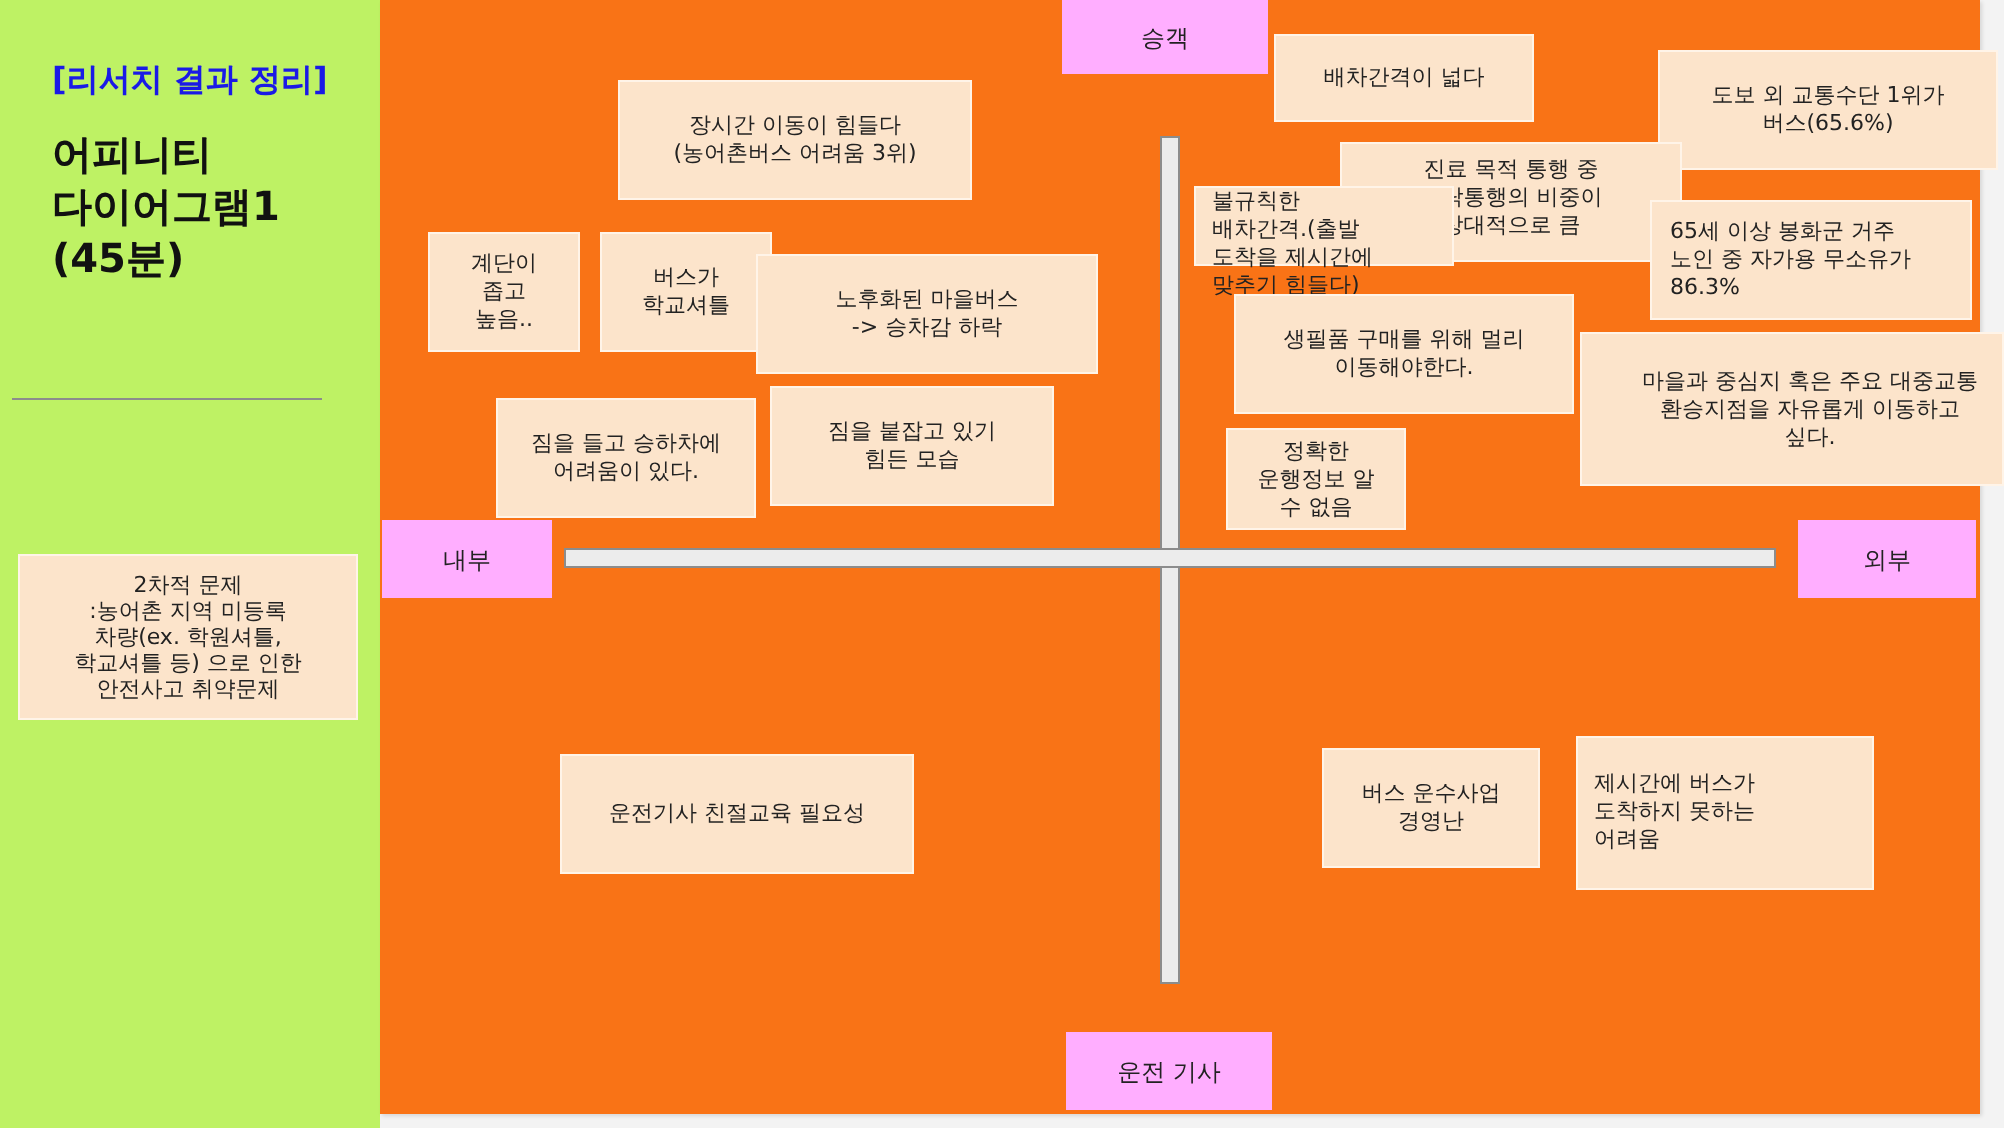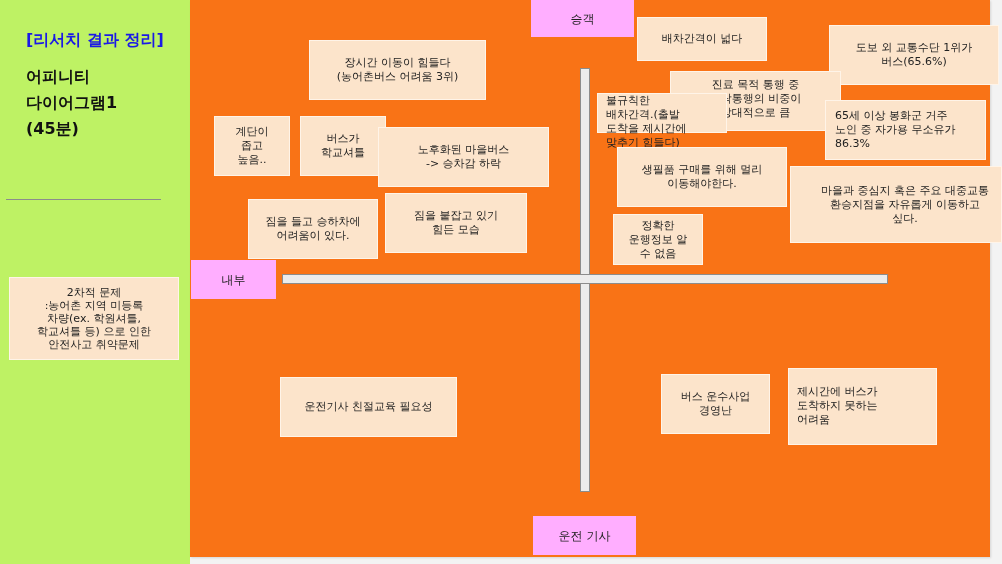--- a/index.html
+++ b/index.html
@@ -28,21 +28,21 @@
       position: absolute;
       left: 26px; top: 30px;
       font-size: 16px;
       font-weight: bold;
       color: #1a1ae6;
       white-space: nowrap;
     }
     .sidebar .main-title {
       position: absolute;
       left: 26px; top: 64px;
-      font-size: 16px;
+      font-size: 20px;
       font-weight: bold;
       color: #111;
       line-height: 26px;
       white-space: pre-line;
     }
     .sidebar .divider {
       position: absolute;
       left: 6px; top: 199px;
       width: 155px;
       height: 0;
@@ -119,20 +119,21 @@
   <div class="canvas">
 
     <div class="axis-bar" style="left:390px; top:68px; width:10px; height:424px;"></div>
 
     <div class="axis-bar" style="left:92px; top:274px; width:606px; height:10px;"></div>
     <div class="cross-center" style="left:391.5px; top:275.5px; width:7px; height:7px;"></div>
 
     <div class="axis-label" style="left:341px; top:0px; width:103px; height:37px;">승객</div>
     <div class="axis-label" style="left:343px; top:516px; width:103px; height:39px;">운전 기사</div>
     <div class="axis-label" style="left:1px; top:260px; width:85px; height:39px;">내부</div>
+    <div class="axis-label" style="left:709px; top:260px; width:89px; height:39px;">외부</div>
 
     <div class="note" style="left:119px; top:40px; width:177px; height:60px;">장시간 이동이 힘들다
 (농어촌버스 어려움 3위)</div>
     <div class="note" style="left:24px; top:116px; width:76px; height:60px;">계단이
 좁고
 높음..</div>
     <div class="note" style="left:110px; top:116px; width:86px; height:60px;">버스가
 학교셔틀</div>
     <div class="note" style="left:188px; top:127px; width:171px; height:60px;">노후화된 마을버스
 -&gt; 승차감 하락</div>

